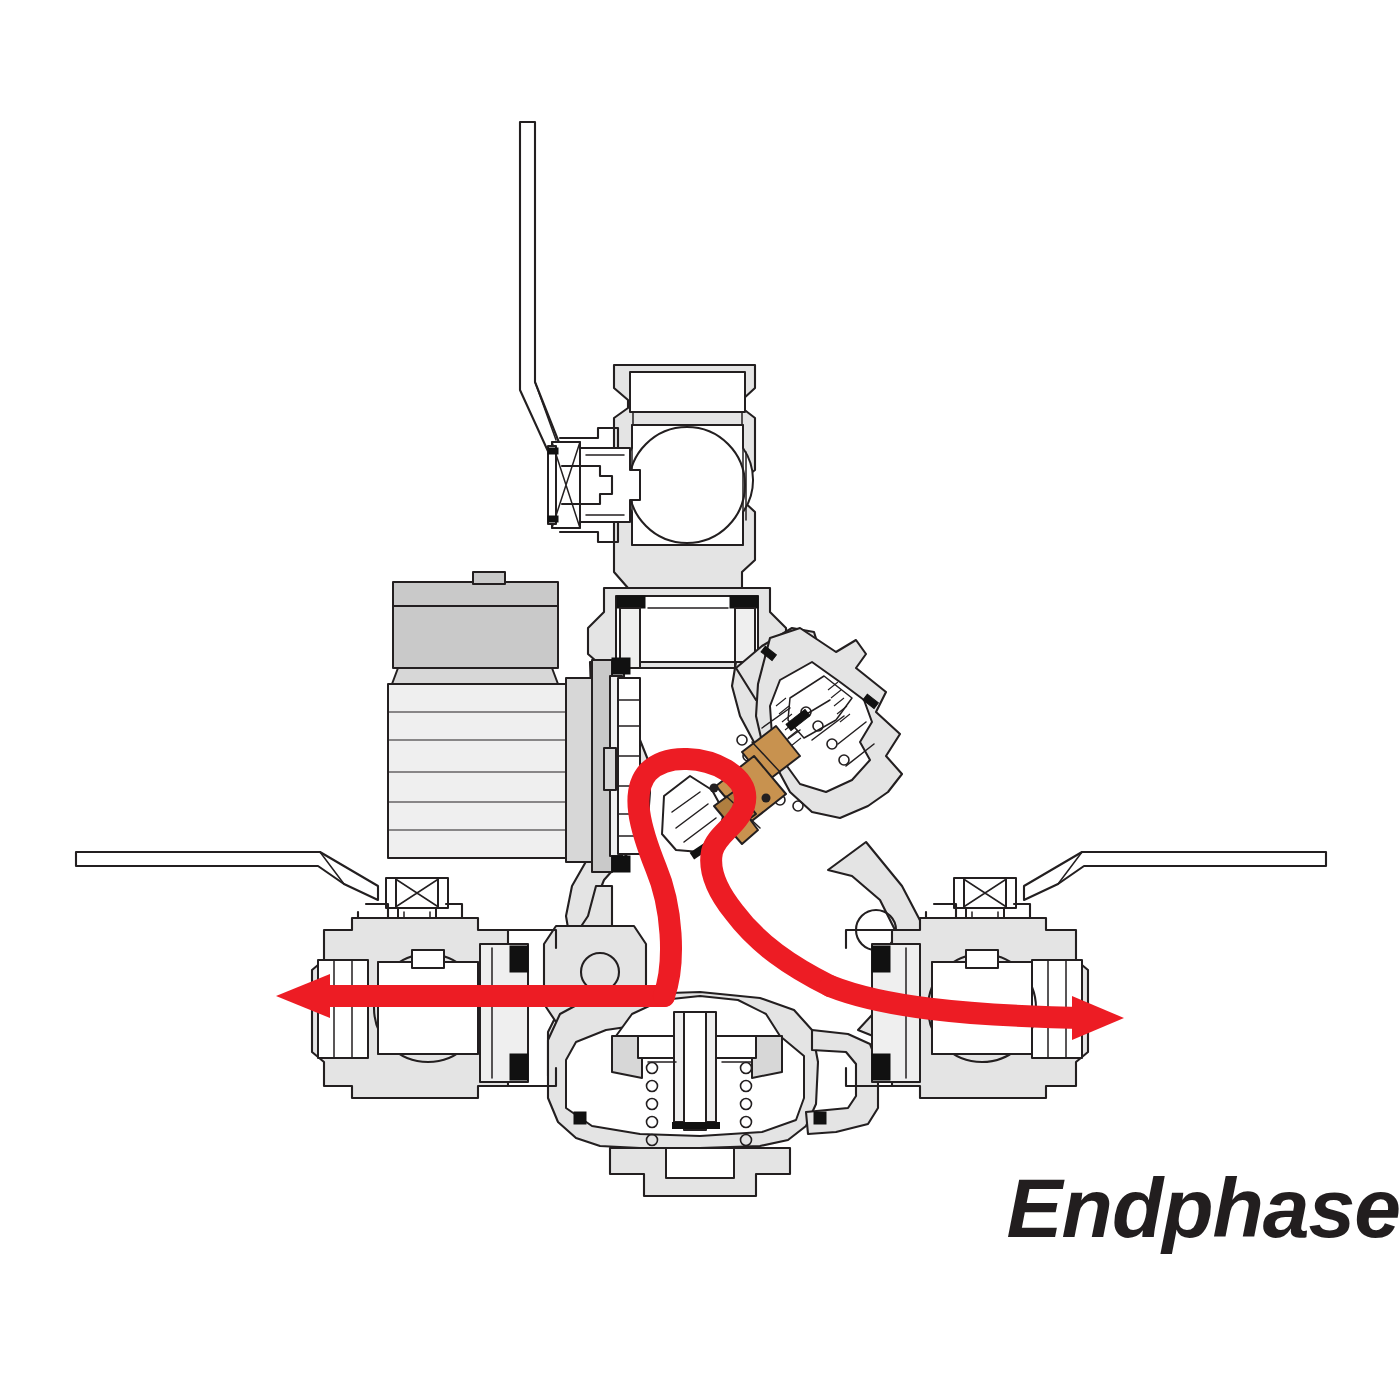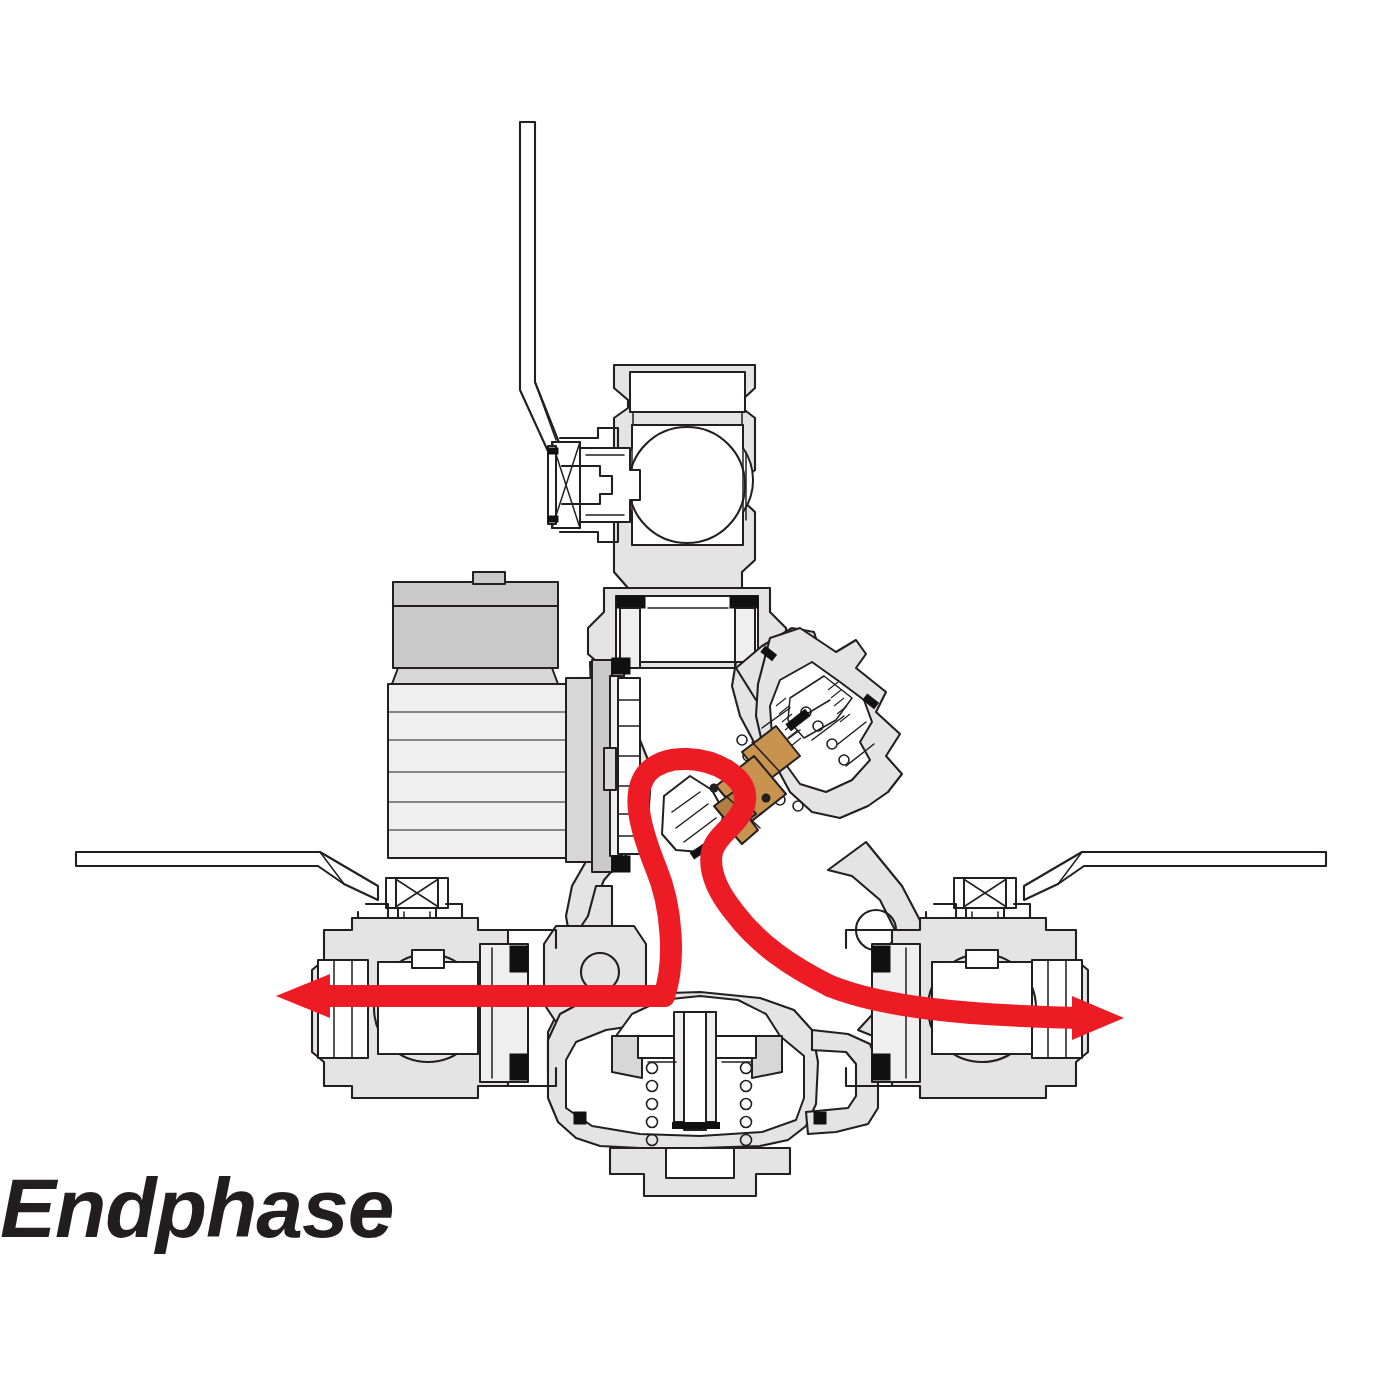--- a/index.html
+++ b/index.html
@@ -1,21 +1,21 @@
 <!DOCTYPE html>
 <html><head>
 <meta charset="utf-8">
 <style>
   html,body{margin:0;padding:0;background:#ffffff;}
   body{width:1400px;height:1400px;font-family:"Liberation Sans",sans-serif;overflow:hidden;}
   #stage{position:relative;width:1400px;height:1400px;background:#fff;}
   #dwg{position:absolute;left:0;top:0;width:1400px;height:1400px;}
   .caption{
     position:absolute;left:0;top:1160px;width:1400px;
-    text-align:left;
+    text-align:right;
     font-family:"Liberation Sans",sans-serif;
     font-weight:bold;font-style:italic;
     font-size:84px;letter-spacing:-1px;
     color:#221e1f;
     user-select:none;
   }
 </style>
 </head>
 <body>
 

